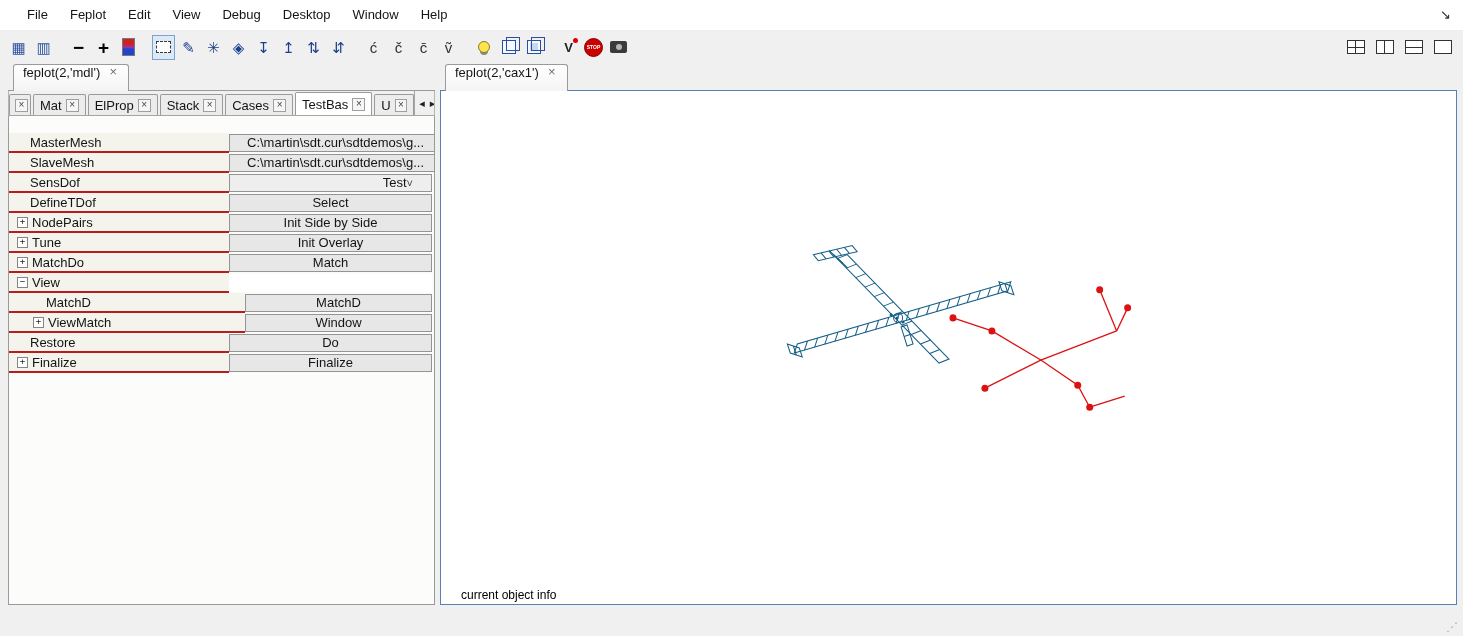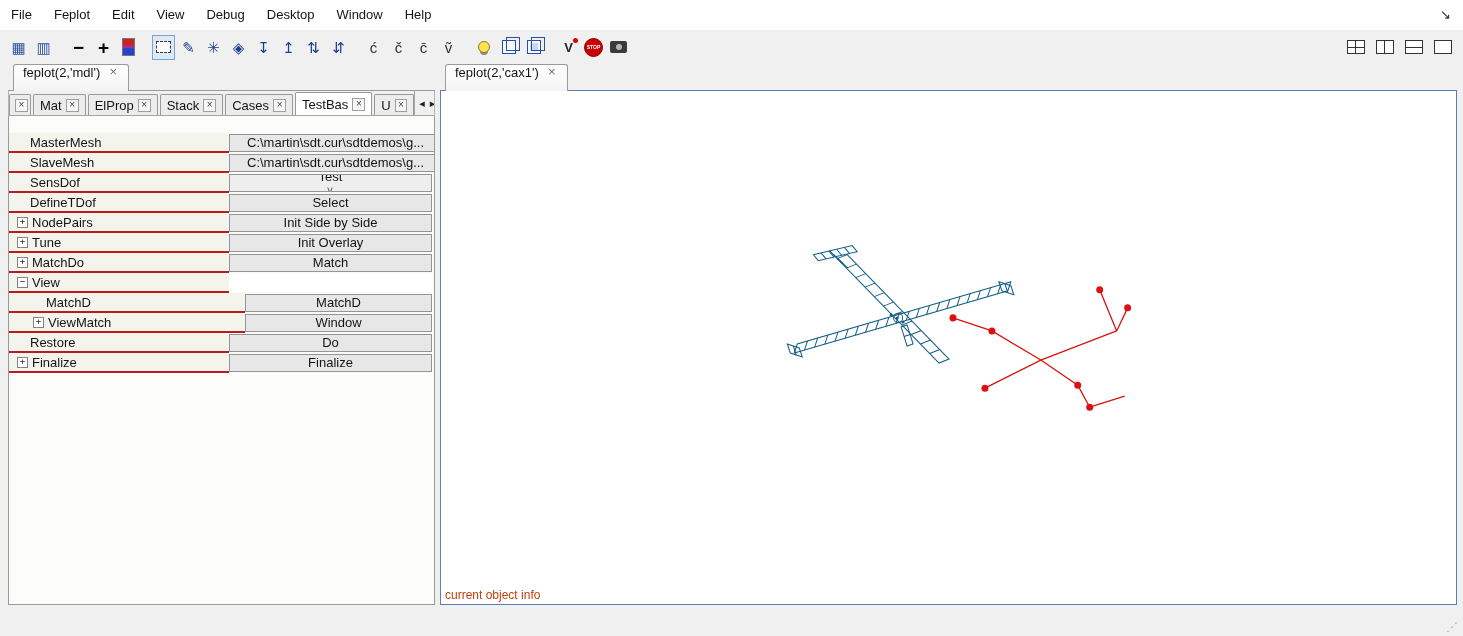--- a/index.html
+++ b/index.html
@@ -1,21 +1,21 @@
 <!DOCTYPE html>
 <html><head>
 <meta charset="utf-8">
 <style>
   html,body{margin:0;padding:0;background:#d8d8d8;}
   .window{position:relative;width:1463px;height:636px;background:#f0f0f0;
     font-family:"Liberation Sans",sans-serif;font-size:13px;color:#141414;overflow:hidden;}
 
   
   .menubar{display:flex;align-items:center;height:30px;background:#ffffff;
-    padding-left:0;border-bottom:1px solid #ededed;position:relative;}
+    padding-left:16px;border-bottom:1px solid #ededed;position:relative;}
   .menu-item{padding:0 11px;line-height:30px;cursor:default;}
   .menu-arrow{position:absolute;right:12px;top:0;line-height:30px;font-size:13px;color:#333;}
 
   
   .toolbar{display:flex;align-items:center;height:32px;padding-left:6px;background:#f0f0f0;}
   .tb-btn{width:23px;height:25px;display:flex;align-items:center;justify-content:center;
     border:1px solid transparent;background:transparent;padding:0;margin:0 1px;}
   .tb-btn.active{border-color:#7da2ce;background:#dceaf7;}
   .tb-sep{width:10px;height:25px;}
   .glyph{font-size:15px;line-height:1;}
@@ -81,27 +81,27 @@
   .expander{width:9px;height:9px;border:1px solid #848484;background:#fff;font-size:9px;
     line-height:7px;text-align:center;margin-right:4px;flex:none;color:#222;
     font-family:"DejaVu Sans Mono",monospace;}
   .plabel-text{white-space:nowrap;}
   .pvalue{flex:1;display:flex;align-items:center;padding:1px 2px 1px 0;background:#fbfbfa;
     border-bottom:1px solid #fbfbf8;}
   .ctl-button{flex:1;height:16px;background:#e7e7e7;border:1px solid #949494;
     display:flex;align-items:center;justify-content:center;font-size:13px;cursor:default;}
   .ctl-text{flex:1;height:16px;background:#e7e7e7;border:1px solid #949494;
     display:flex;align-items:center;padding:0 17px;overflow:hidden;white-space:nowrap;font-size:13px;}
-  .ctl-combo{justify-content:center;background:#eeeeee;flex-direction:column;}
+  .ctl-combo{justify-content:flex-end;background:#eeeeee;}
   .combo-arrow{color:#444;font-size:11px;padding-right:1px;}
   .ctl-none{flex:1;height:18px;background:#ffffff;}
 
   .canvas-wrap{flex:1;min-height:0;border:1px solid #5b7fb5;background:#ffffff;position:relative;}
   .canvas-wrap svg{position:absolute;inset:0;width:100%;height:100%;}
-  .obj-info{position:absolute;left:4px;bottom:2px;font-size:12px;color:#c2410c;background:#fff;}
+  .obj-info{position:absolute;left:20px;bottom:2px;font-size:12px;color:#000000;background:#fff;}
 
   .statusbar{position:absolute;left:0;bottom:0;width:1463px;height:31px;background:#f0f0f0;}
   .grip{position:absolute;right:5px;bottom:2px;color:#aaaaaa;font-size:12px;}
 </style>
 </head>
 <body>
 
 <div class="window">
 
   <div class="menubar">

